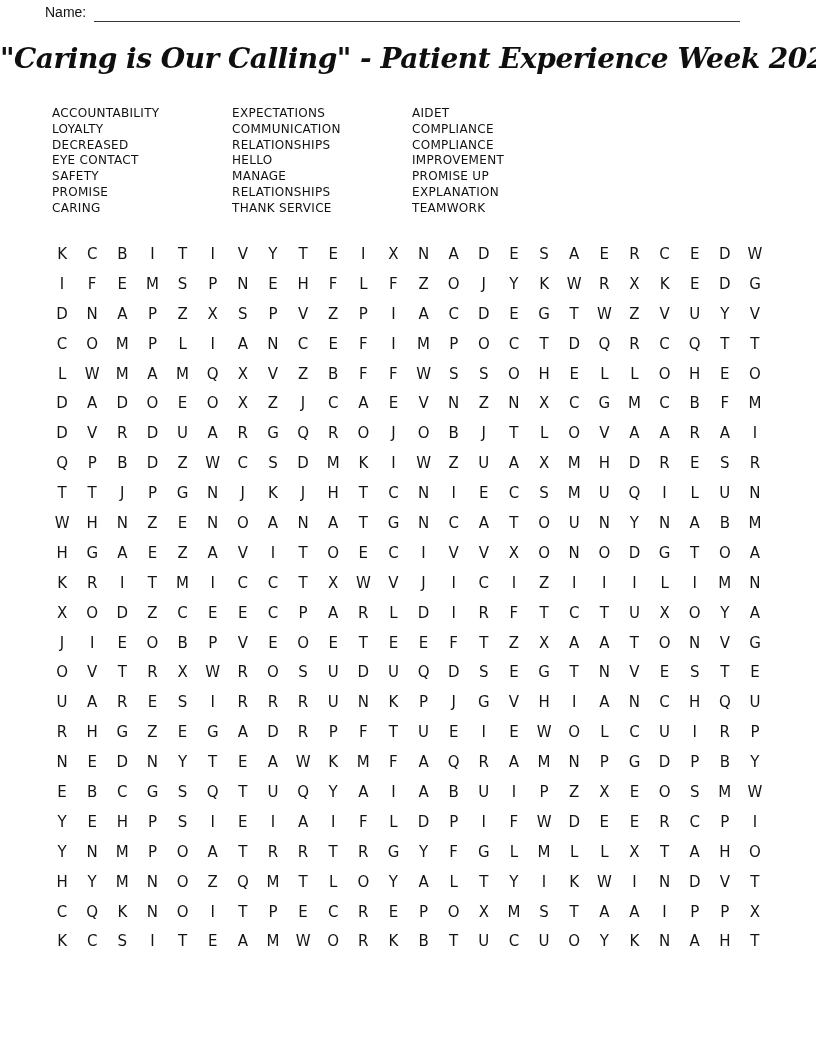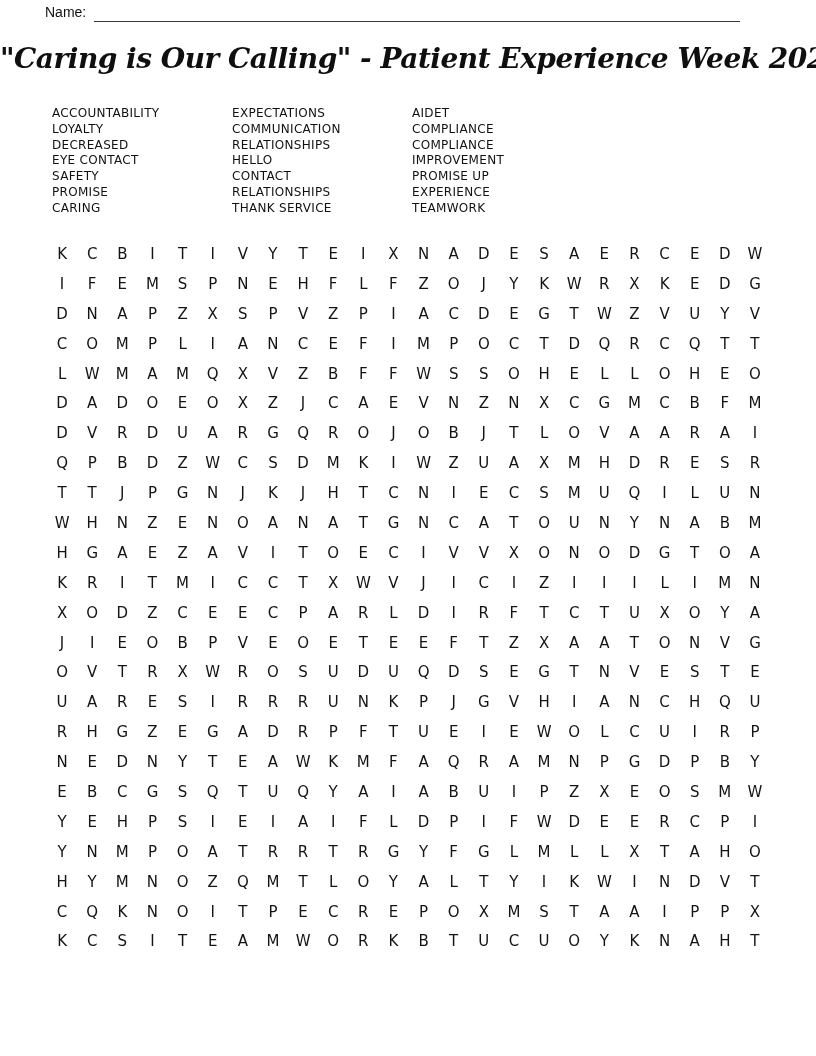--- a/index.html
+++ b/index.html
@@ -110,31 +110,31 @@
         <div class="wl-item">EYE CONTACT</div>
         <div class="wl-item">SAFETY</div>
         <div class="wl-item">PROMISE</div>
         <div class="wl-item">CARING</div>
       </div>
       <div class="wl-col">
         <div class="wl-item">EXPECTATIONS</div>
         <div class="wl-item">COMMUNICATION</div>
         <div class="wl-item">RELATIONSHIPS</div>
         <div class="wl-item">HELLO</div>
-        <div class="wl-item">CONTACT</div>
+        <div class="wl-item">MANAGE</div>
         <div class="wl-item">RELATIONSHIPS</div>
         <div class="wl-item">THANK SERVICE</div>
       </div>
       <div class="wl-col">
         <div class="wl-item">AIDET</div>
         <div class="wl-item">COMPLIANCE</div>
         <div class="wl-item">COMPLIANCE</div>
         <div class="wl-item">IMPROVEMENT</div>
         <div class="wl-item">PROMISE UP</div>
-        <div class="wl-item">EXPERIENCE</div>
+        <div class="wl-item">EXPLANATION</div>
         <div class="wl-item">TEAMWORK</div>
       </div>
     </div>
 
   <div class="letter-grid" id="letter-grid">
       <div class="cell">K</div>
       <div class="cell">C</div>
       <div class="cell">B</div>
       <div class="cell">I</div>
       <div class="cell">T</div>

